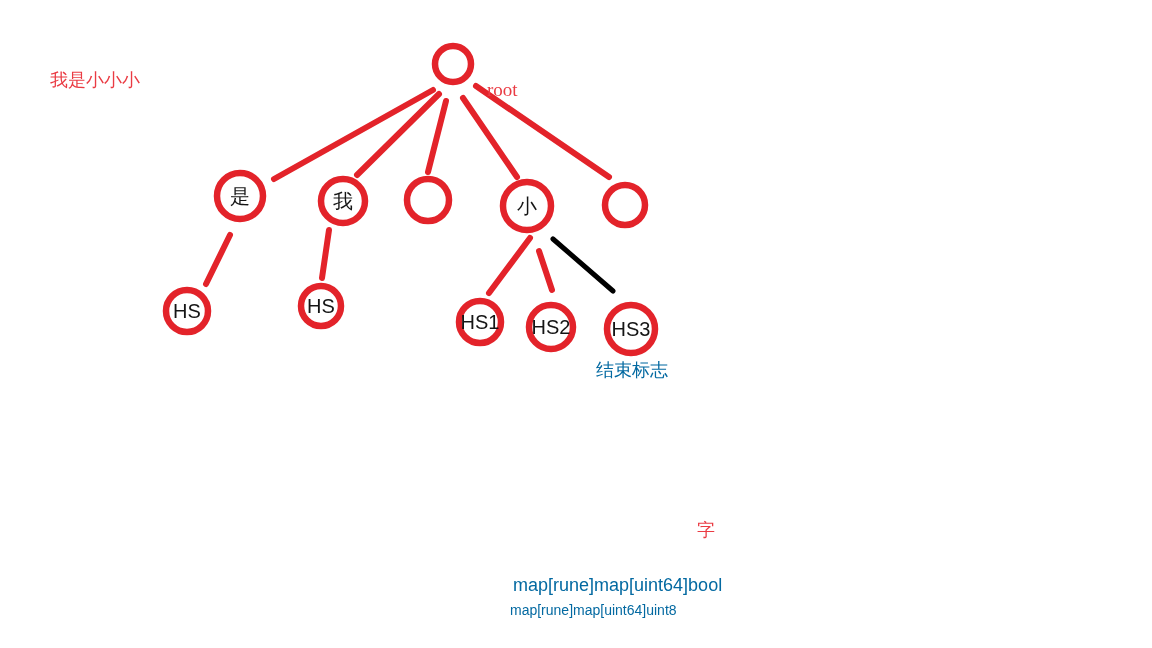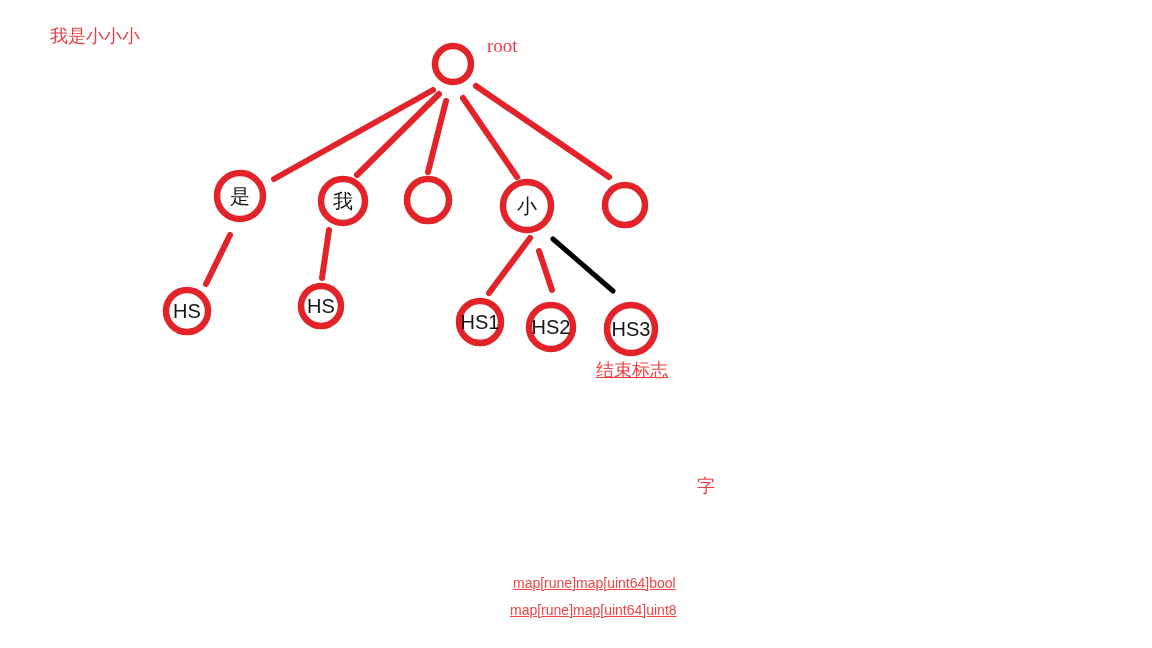--- a/index.html
+++ b/index.html
@@ -25,43 +25,43 @@
   .node-label {
     font-family: "Liberation Sans", sans-serif;
     font-size: 20px;
     fill: #151515;
   }
   .txt {
     position: absolute;
     white-space: pre;
     line-height: 1.2;
   }
-  .red-text { color: #ea3b43; }
-  .black-text { color: #ef4444; text-decoration: underline; }
+  .red-text { color: #ea3b43; margin-top: 44px; }
+  .black-text { color: #0369a1; }
   .watermark {
     left: 50px; top: 26px;
     font-size: 18px;
   }
   .root-label {
     left: 487px; top: 35px;
     font-size: 19px;
     font-family: Liberation Serif, serif;
   }
   .end-flag {
     left: 596px; top: 360px;
     font-size: 18px;
   }
   .red-notes {
     left: 697px; top: 406px;
     font-size: 18px;
     line-height: 32px;
   }
   .code-note-1 {
     left: 513px; top: 575px;
-    font-size: 14px;
+    font-size: 18px;
   }
   .code-note-2 {
     left: 510px; top: 602px;
     font-size: 14px;
   }
 </style>
 </head>
 <body>
 
 <div class="canvas">

